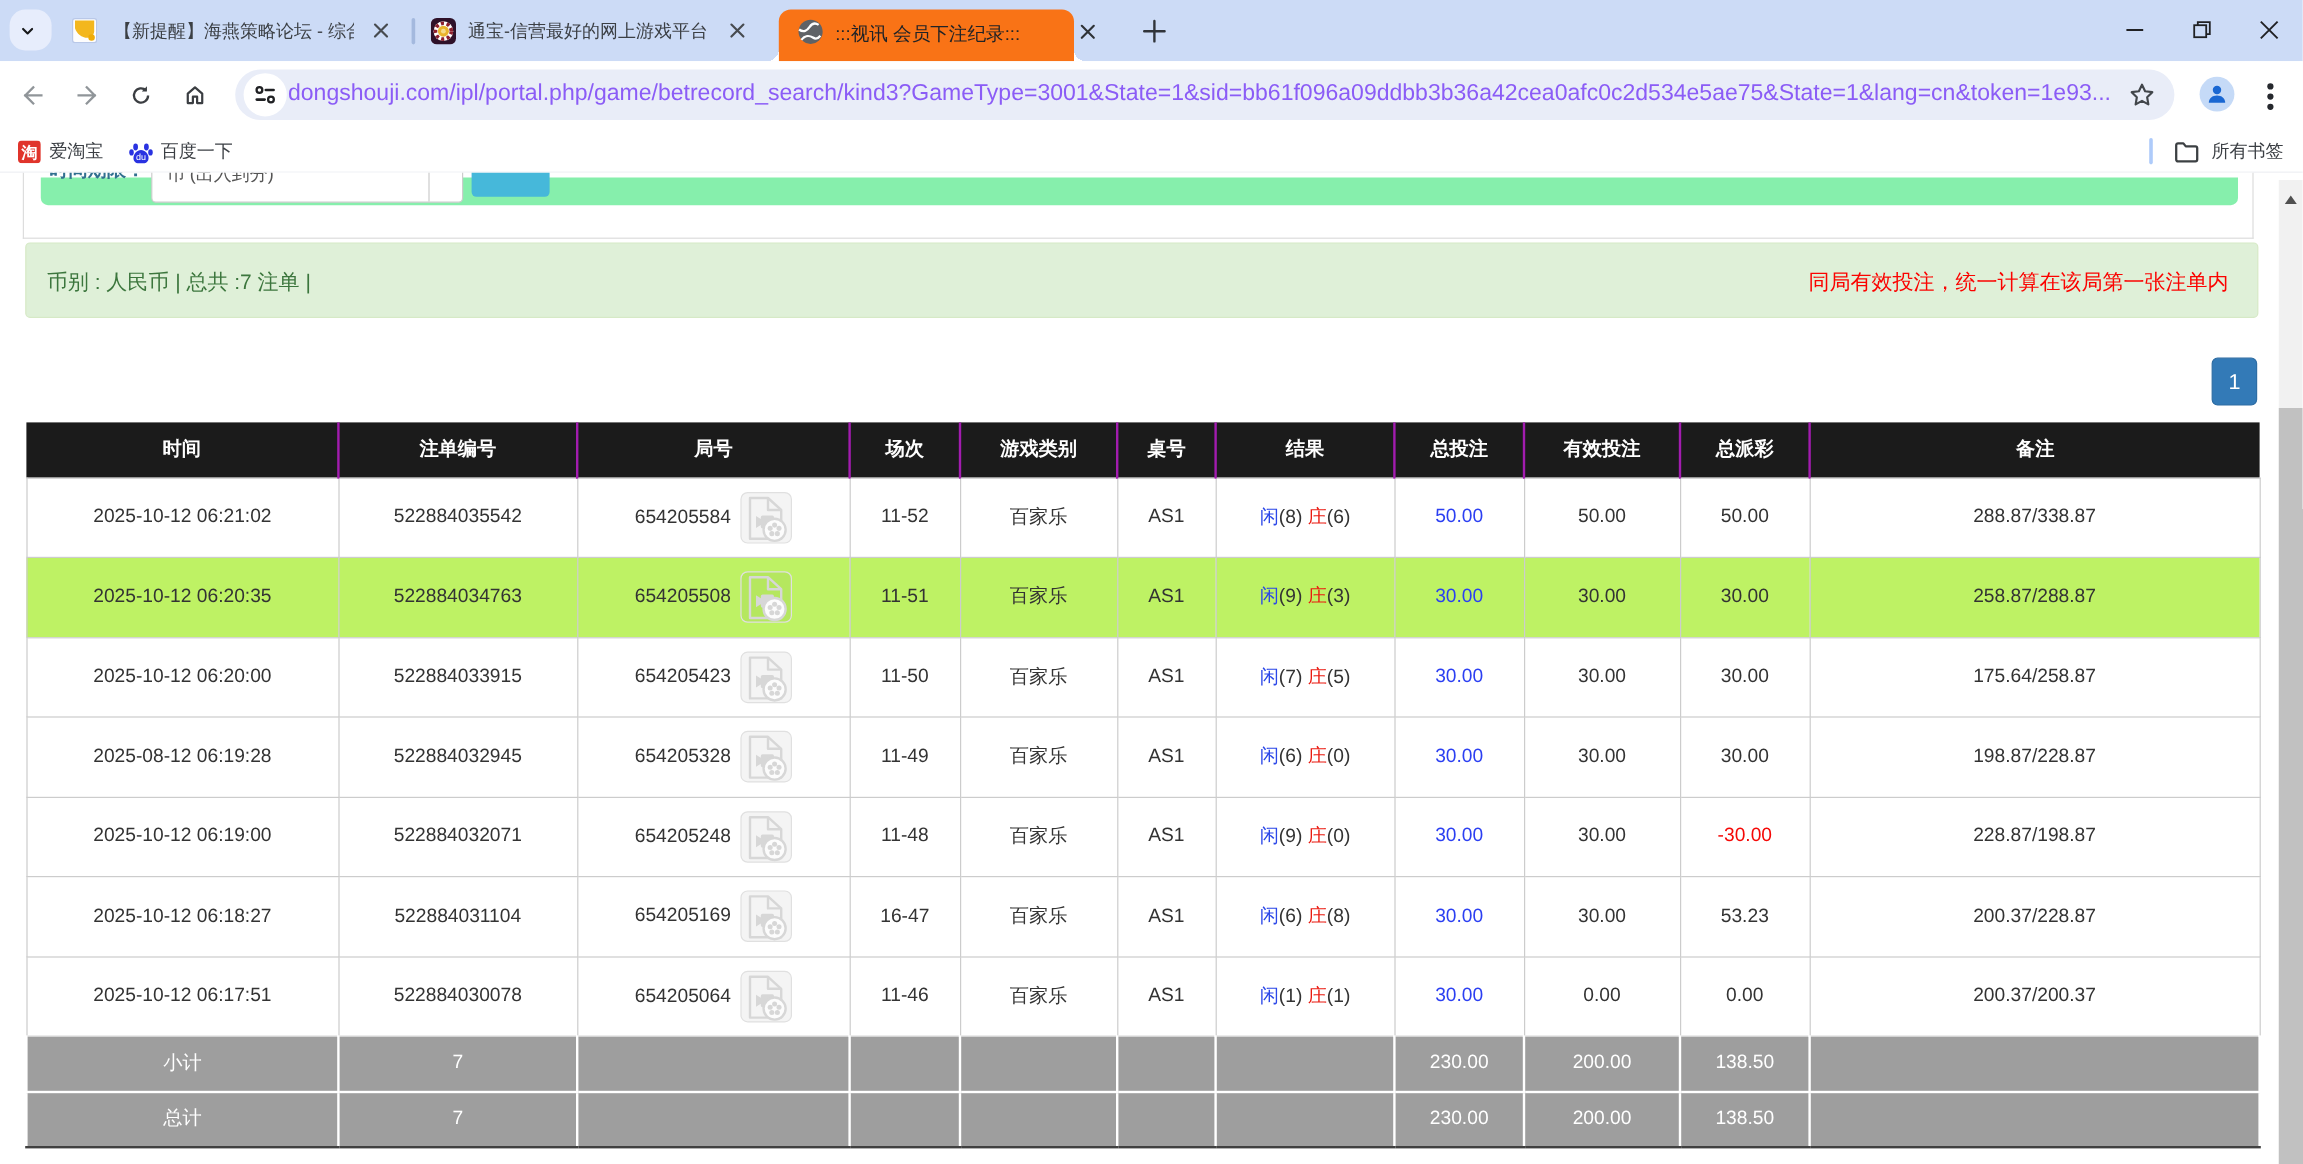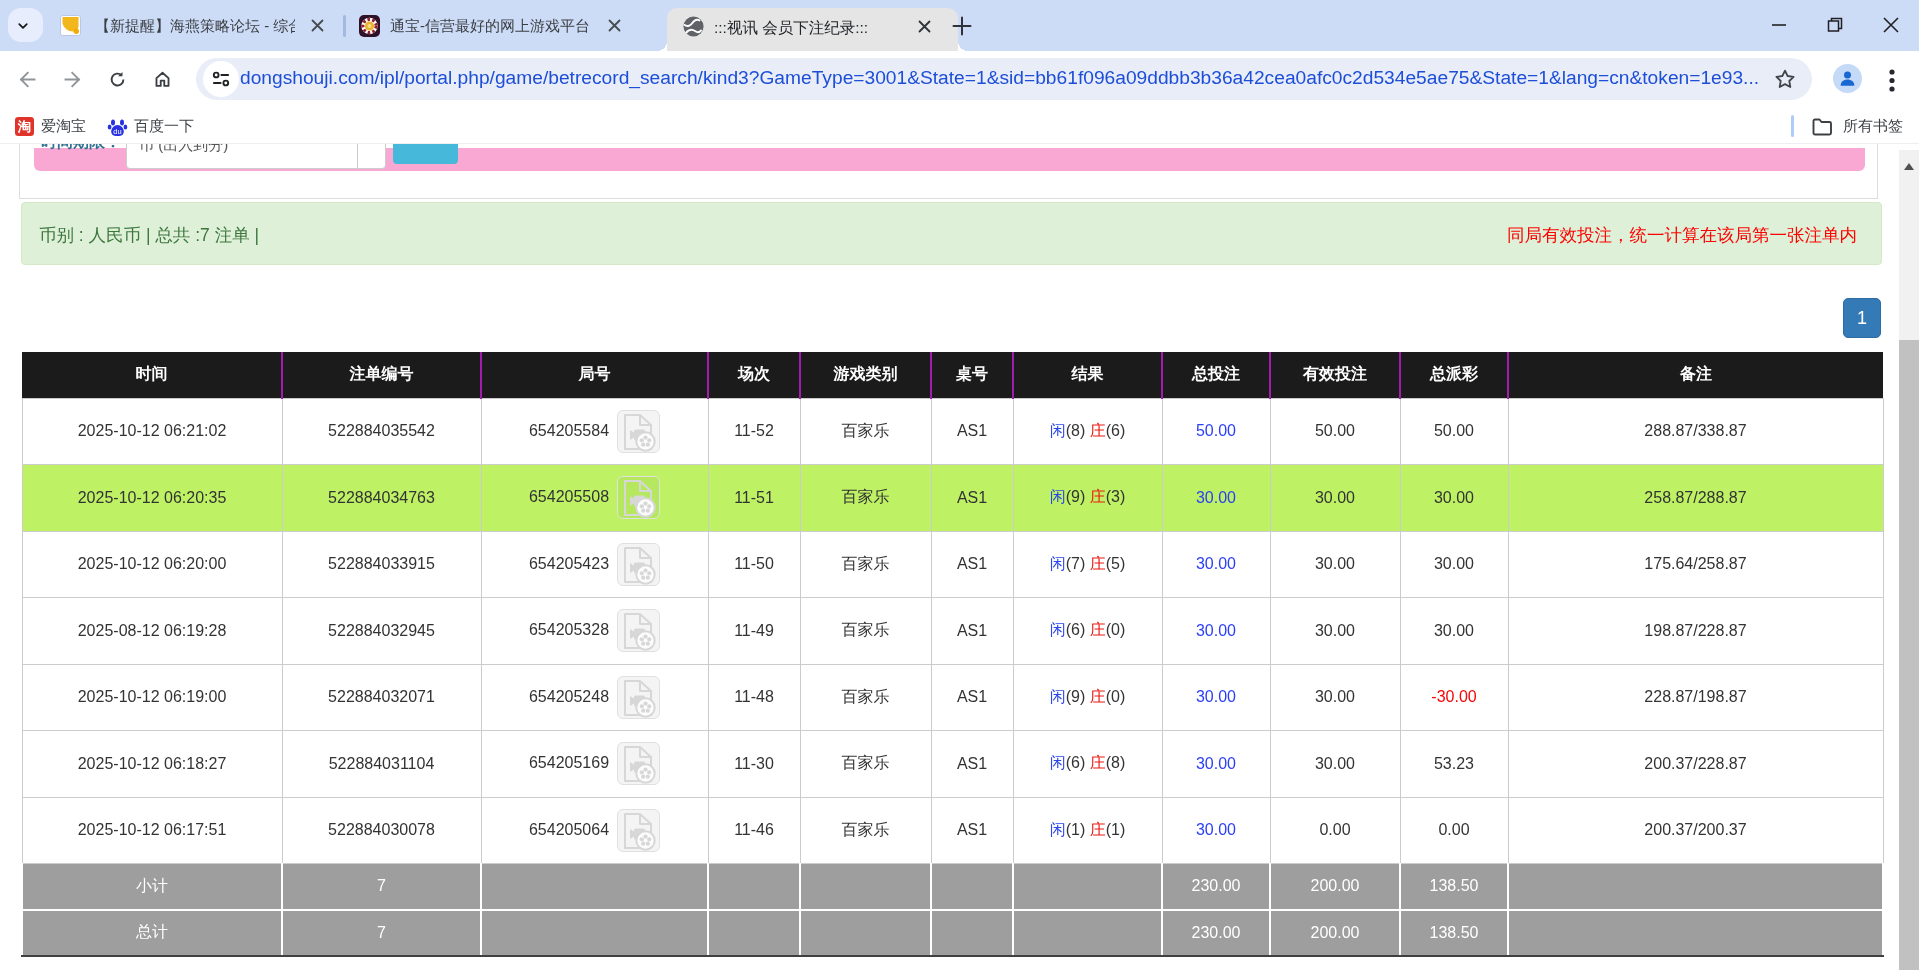--- a/index.html
+++ b/index.html
@@ -5,34 +5,34 @@
 * { margin:0; padding:0; box-sizing:border-box; }
 html,body { width:1919px; height:970px; overflow:hidden; font-family:"Liberation Sans", sans-serif; background:#fff; }
 #win { position:relative; width:1919px; height:970px; }
 
 
 #tabstrip { position:absolute; left:0; top:0; width:1919px; height:51px; background:#ccdbf6; }
 .tsearch { position:absolute; left:8px; top:8px; width:35px; height:34px; border-radius:13px; background:#e7edfc; }
 .chev { position:absolute; left:21px; top:17px; width:10px; height:10px; }
 .ttl { position:absolute; top:17px; font-size:15px; color:#3b3f44; white-space:nowrap; overflow:hidden; }
 .tabsep { position:absolute; left:343px; top:15px; width:3px; height:22px; background:#a4b9de; border-radius:2px; }
-#activetab { position:absolute; left:649px; top:8px; width:291px; height:43px; background:#e5e5e5; border-radius:10px 10px 0 0;margin-left:18px; }
+#activetab { position:absolute; left:649px; top:8px; width:246px; height:43px; background:#f97316; border-radius:10px 10px 0 0; }
 #activetab:before { content:""; position:absolute; left:-10px; bottom:0; width:10px; height:10px; background:radial-gradient(circle at 0 0, transparent 10px, #fff 10px); }
 #activetab:after { content:""; position:absolute; right:-10px; bottom:0; width:10px; height:10px; background:radial-gradient(circle at 10px 0, transparent 10px, #fff 10px); }
 
 #toolbar { position:absolute; left:0; top:51px; width:1919px; height:55px; background:#fff; }
 #urlbar { position:absolute; left:196px; top:7px; width:1616px; height:42px; border-radius:21px; background:#e9edf8; }
-#urltext { position:absolute; left:44px; top:9px; font-size:19.2px; color:#1d4ed8; white-space:nowrap; }
+#urltext { position:absolute; left:44px; top:9px; font-size:19.2px; color:#8b5cf6; white-space:nowrap; }
 
 #bookbar { position:absolute; left:0; top:106px; width:1919px; height:38px; background:#fff; border-bottom:1px solid #eceef2; }
 .bktext { position:absolute; top:11px; font-size:15px; color:#3b3f44; }
 
 #page { position:absolute; left:0; top:144px; width:1919px; height:826px; background:#fff; overflow:hidden; }
 #formcard { position:absolute; left:19px; top:-1px; width:1859px; height:56px; border:1px solid #ddd; border-top:none; background:#fff; }
-#bluewell { position:absolute; left:14px; top:5px; width:1831px; height:23px; background:#f9a8d4; border-radius:0 0 6px 6px; }
+#bluewell { position:absolute; left:14px; top:5px; width:1831px; height:23px; background:#86efac; border-radius:0 0 6px 6px; }
 #flabel { position:absolute; left:7px; top:-16px; font-size:16px; font-weight:bold; color:#31708f; }
 #finput { position:absolute; left:92px; top:-13px; width:260px; height:34px; background:#fff; border:1px solid #ccc; border-radius:4px; }
 #finput .divider { position:absolute; left:230px; top:0; width:1px; height:32px; background:#ccc; }
 #finput .txt { position:absolute; left:12px; top:0px; font-size:15px; color:#555; }
 #fbtn { position:absolute; left:359px; top:-15px; width:65px; height:31px; background:#46b8da; border-radius:4px; }
 #greenbar { position:absolute; left:21px; top:58px; width:1861px; height:63px; background:#dff0d8; border:1px solid #d6e9c6; border-radius:4px; }
 #greenbar .gl { position:absolute; left:17px; top:20px; font-size:17.5px; color:#3c763d; }
 #greenbar .gr { position:absolute; right:24px; top:20px; font-size:17.5px; color:#fb0300; }
 #pg1 { position:absolute; left:1843px; top:154px; width:38px; height:40px; background:#337ab7; border:1px solid #2e6da4; border-radius:5px; color:#fff; font-size:18px; text-align:center; line-height:38px; }
 
@@ -304,21 +304,21 @@
             <td>30.00</td>
             <td class="red">-30.00</td>
             <td>228.87/198.87</td>
           </tr>
       <tr>
             <td>2025-10-12 06:18:27</td>
             <td>522884031104</td>
             <td>654205169<span class="vidbtn"><svg width="42" height="42" viewBox="0 0 42 42" style="position:absolute;left:0;top:0">
                   <use href="#vfile"></use>
                 </svg></span></td>
-            <td>11-30</td>
+            <td>16-47</td>
             <td>百家乐</td>
             <td>AS1</td>
             <td><span class="resP">闲</span>(6) <span class="resB">庄</span>(8)</td>
             <td class="blue">30.00</td>
             <td>30.00</td>
             <td>53.23</td>
             <td>200.37/228.87</td>
           </tr>
       <tr>
             <td>2025-10-12 06:17:51</td>

